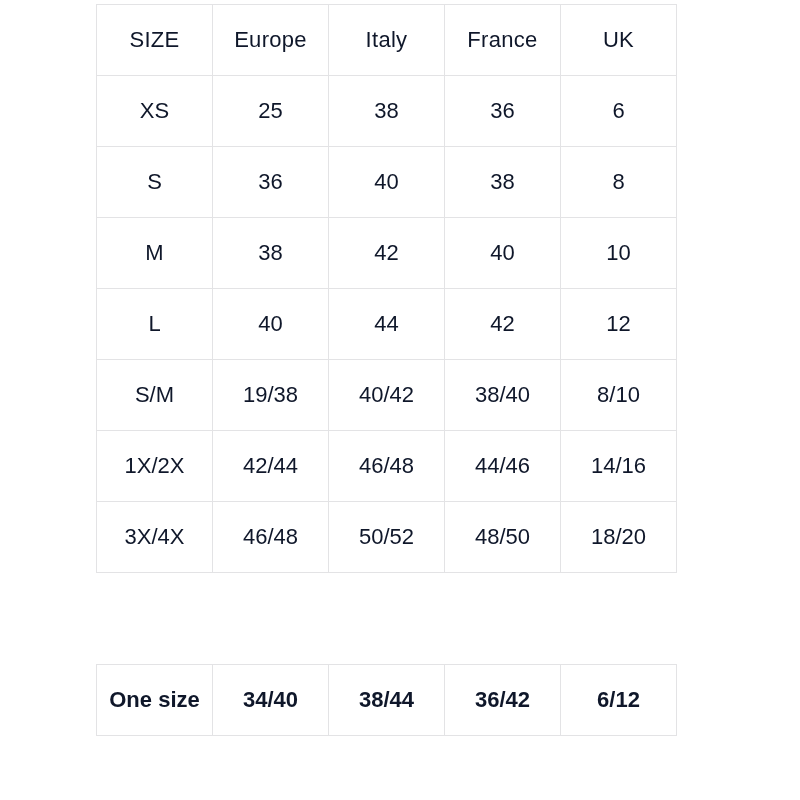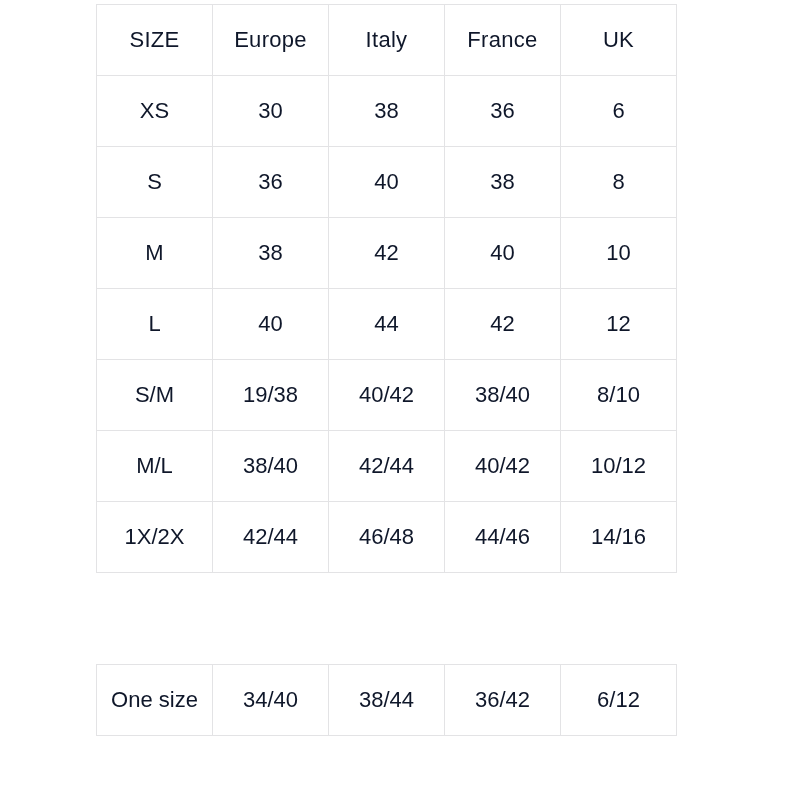--- a/index.html
+++ b/index.html
@@ -57,21 +57,21 @@
   .row-label {
     font-weight: bold;
     font-size: 17px;
     color: #26262e;
   }
   .val-cell {
     font-weight: normal;
     font-size: 17px;
     color: #3a3a42;
   }
-  .second table.size-table td { height: 62px; }
+  .second table.size-table td { height: 62px; font-weight: bold; }
 </style>
 </head>
 <body>
 
 <div class="page">
 
   <div class="chart-wrap first">
     <table class="size-table">
       <colgroup>
         <col class="c-size">
@@ -85,21 +85,21 @@
           <th class="hdr-cell">SIZE</th>
           <th class="hdr-cell">Europe</th>
           <th class="hdr-cell">Italy</th>
           <th class="hdr-cell">France</th>
           <th class="hdr-cell">UK</th>
         </tr>
       </thead>
       <tbody>
         <tr>
           <td class="row-label">XS</td>
-          <td class="val-cell">30</td>
+          <td class="val-cell">25</td>
           <td class="val-cell">38</td>
           <td class="val-cell">36</td>
           <td class="val-cell">6</td>
         </tr>
         <tr>
           <td class="row-label">S</td>
           <td class="val-cell">36</td>
           <td class="val-cell">40</td>
           <td class="val-cell">38</td>
           <td class="val-cell">8</td>
@@ -119,32 +119,32 @@
           <td class="val-cell">12</td>
         </tr>
         <tr>
           <td class="row-label">S/M</td>
           <td class="val-cell">19/38</td>
           <td class="val-cell">40/42</td>
           <td class="val-cell">38/40</td>
           <td class="val-cell">8/10</td>
         </tr>
         <tr>
-          <td class="row-label">M/L</td>
-          <td class="val-cell">38/40</td>
-          <td class="val-cell">42/44</td>
-          <td class="val-cell">40/42</td>
-          <td class="val-cell">10/12</td>
-        </tr>
-        <tr>
           <td class="row-label">1X/2X</td>
           <td class="val-cell">42/44</td>
           <td class="val-cell">46/48</td>
           <td class="val-cell">44/46</td>
           <td class="val-cell">14/16</td>
+        </tr>
+        <tr>
+          <td class="row-label">3X/4X</td>
+          <td class="val-cell">46/48</td>
+          <td class="val-cell">50/52</td>
+          <td class="val-cell">48/50</td>
+          <td class="val-cell">18/20</td>
         </tr>
       </tbody>
     </table>
   </div>
 
   <div class="chart-wrap second">
     <table class="size-table">
       <colgroup>
         <col class="c-size">
           <col class="c-data">

